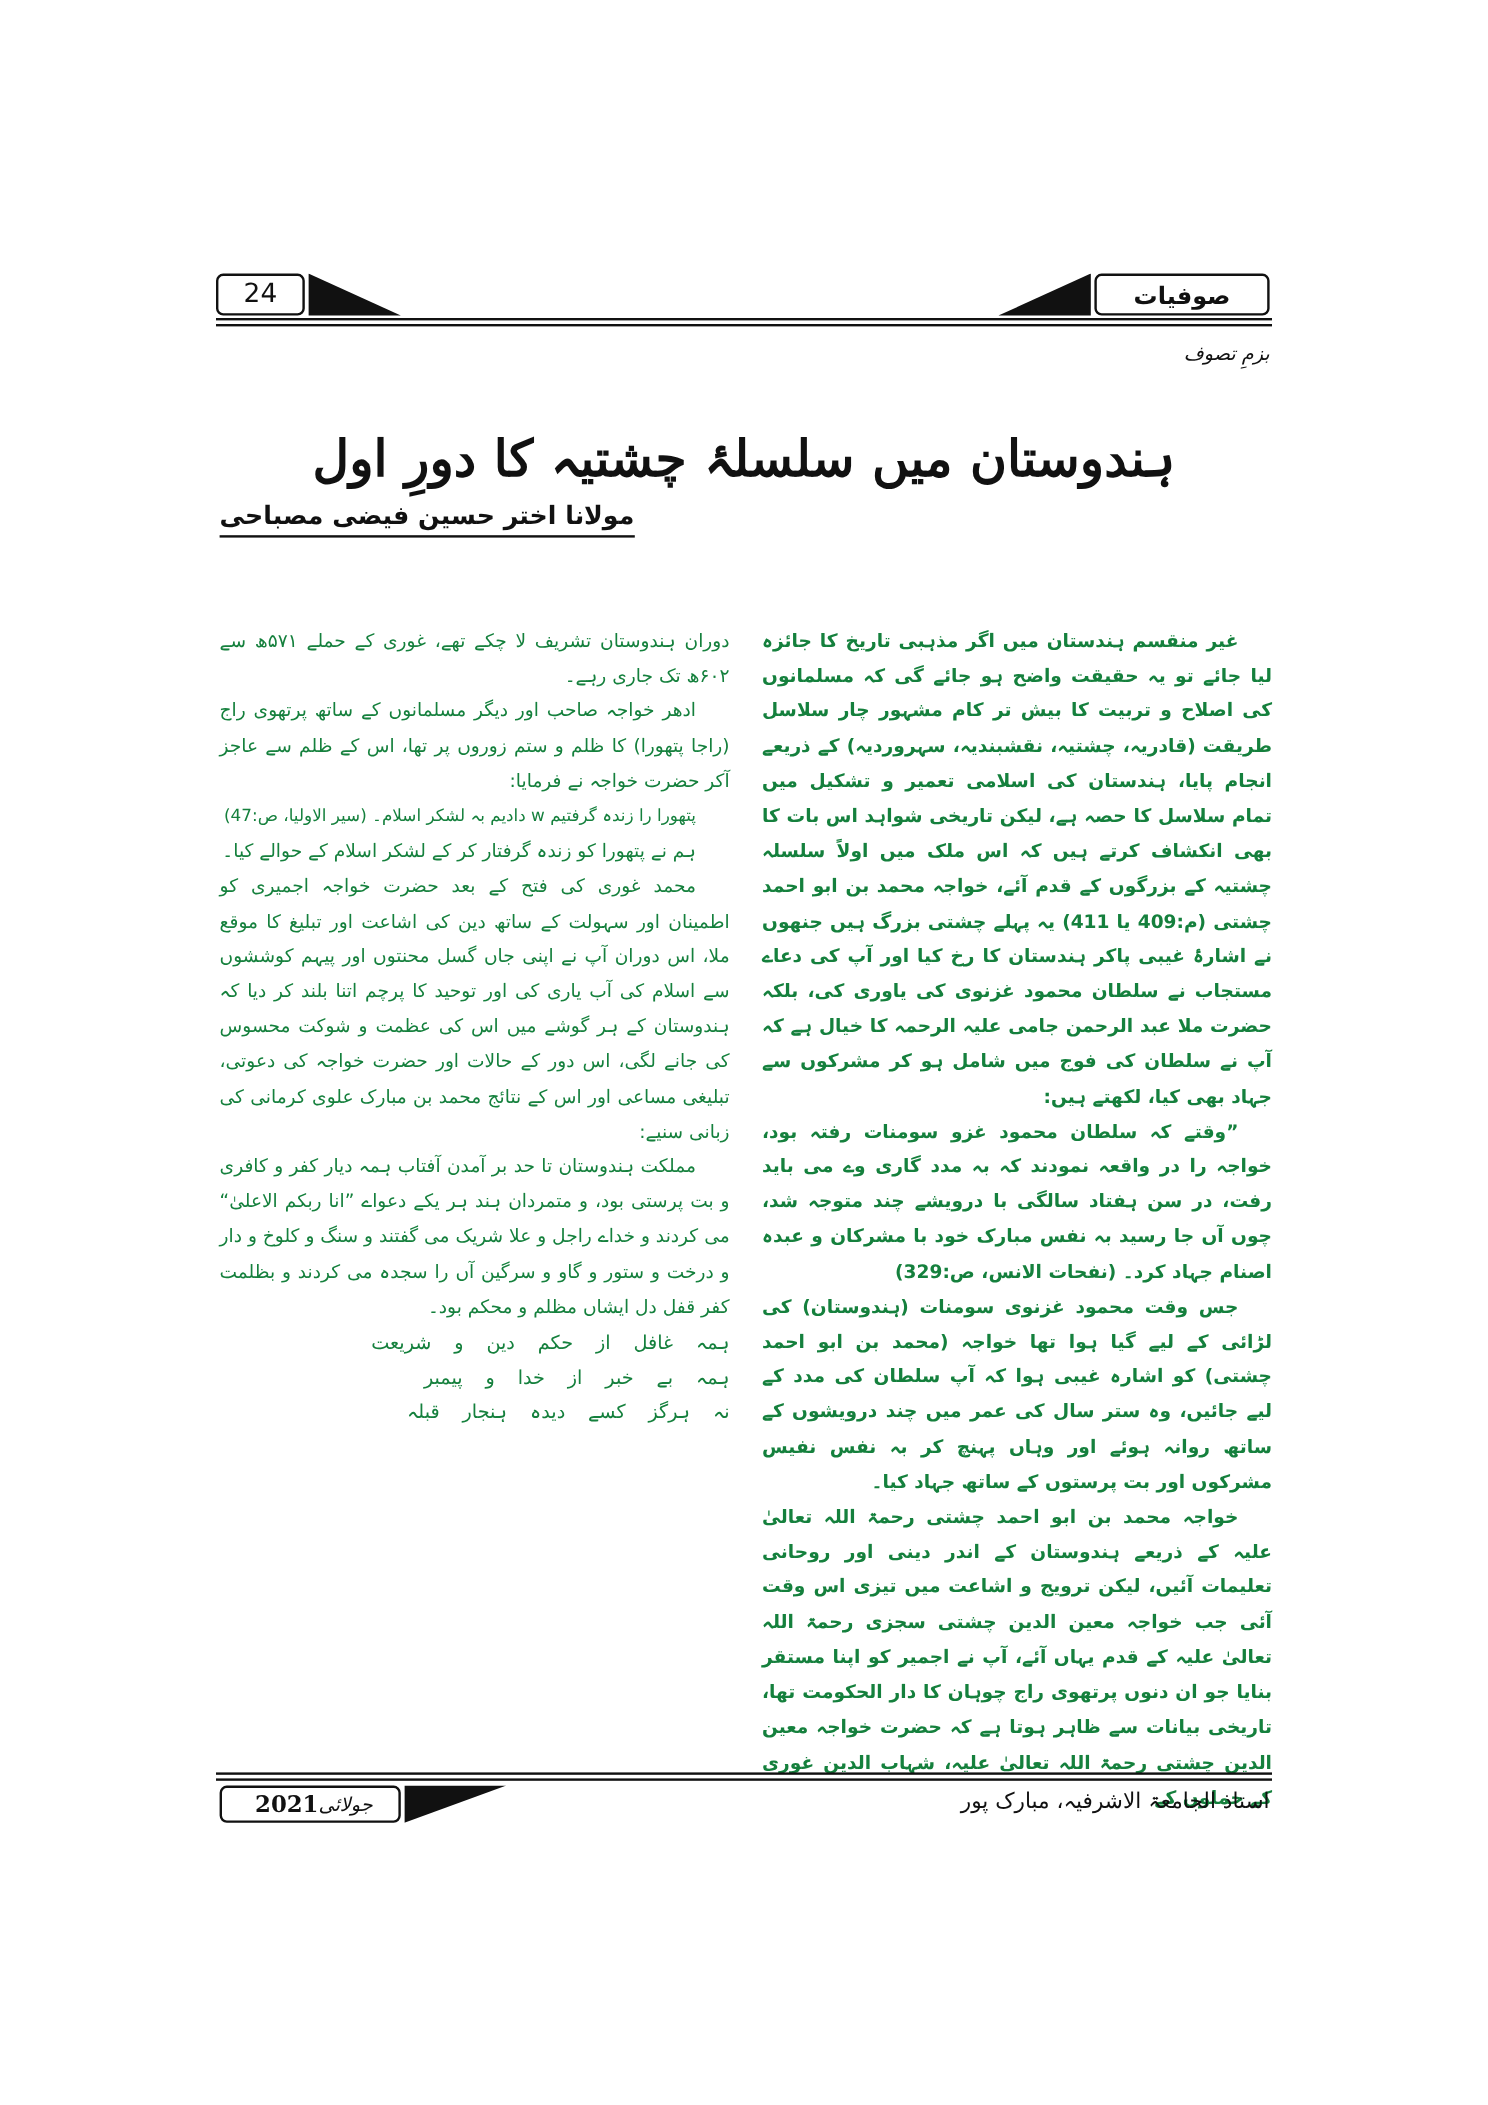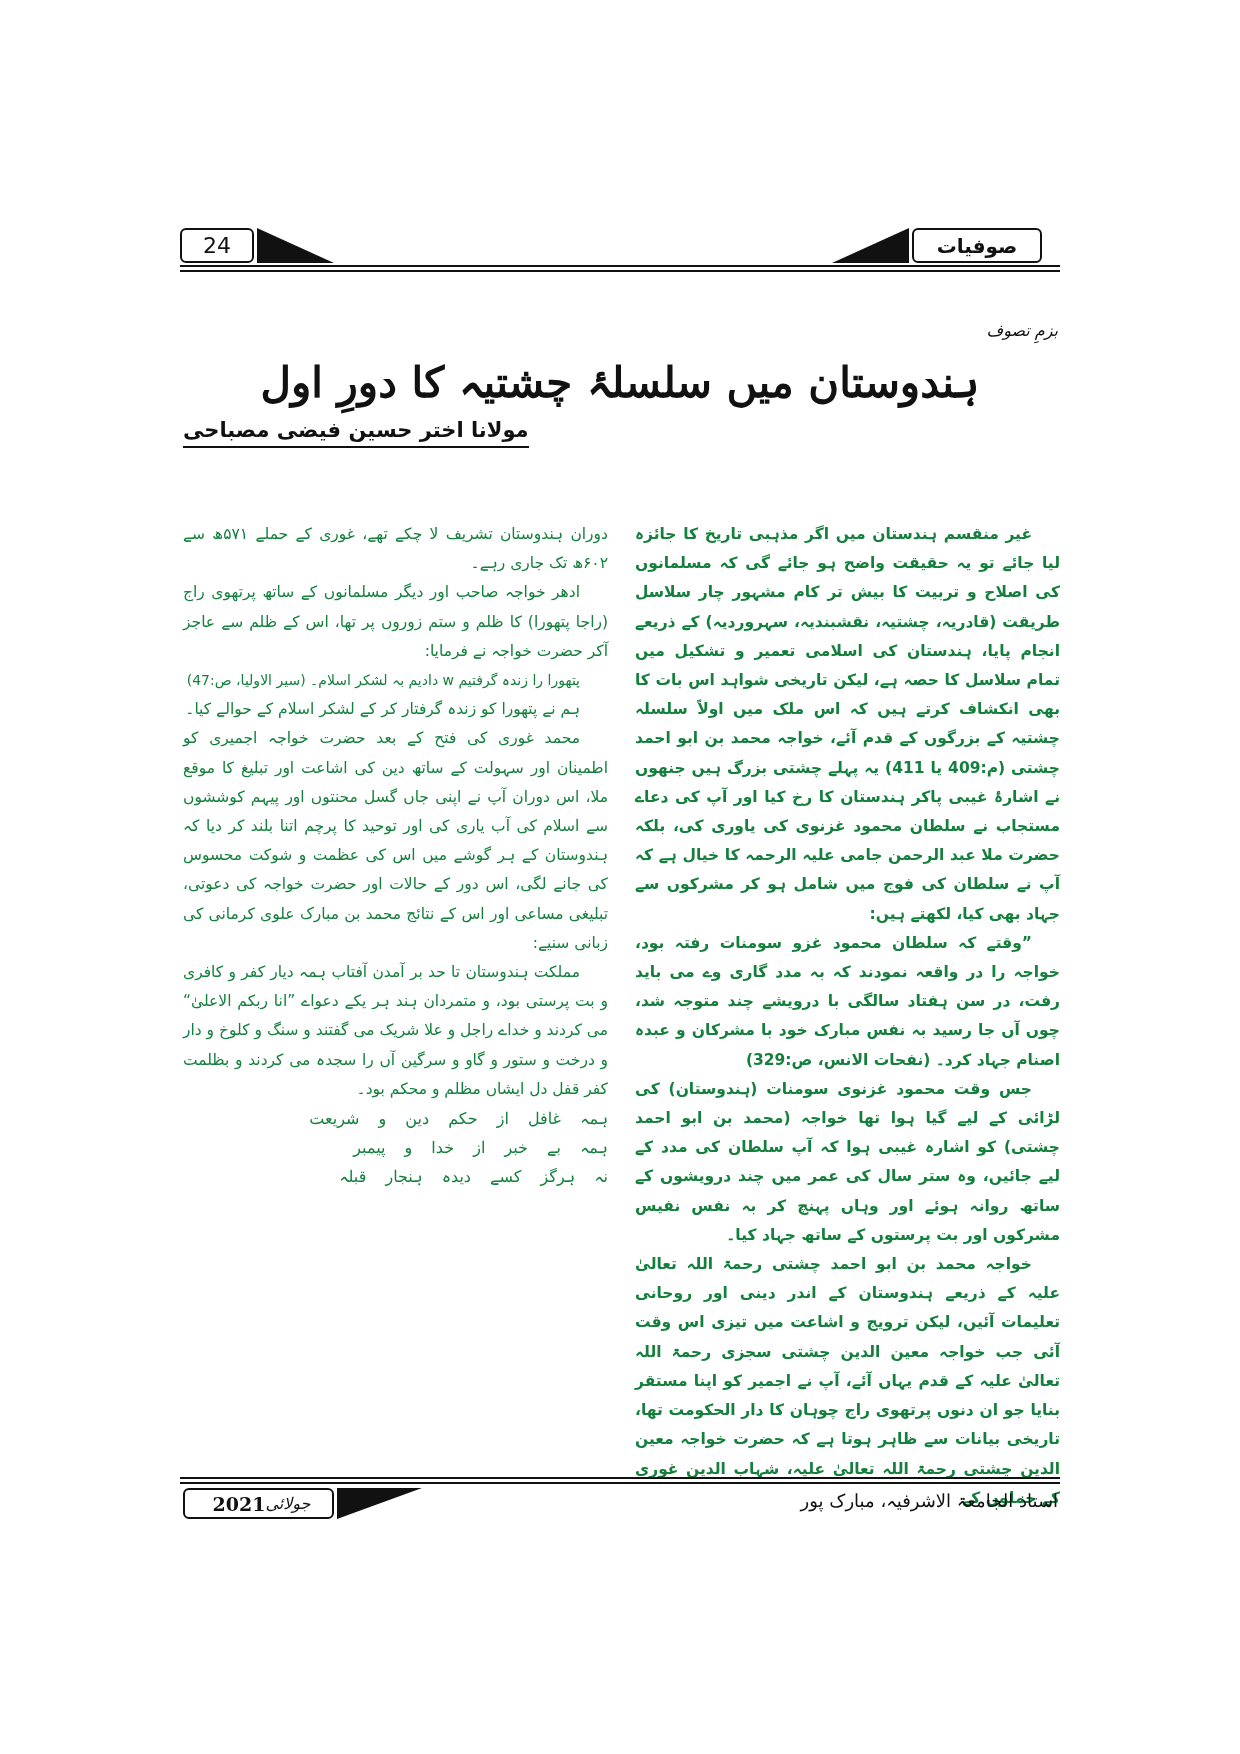--- a/index.html
+++ b/index.html
@@ -4,26 +4,26 @@
 <style>
   html, body { margin: 0; padding: 0; background: #ffffff; }
   body { width: 1240px; height: 1754px; position: relative; overflow: hidden;
          font-family: "DejaVu Sans", sans-serif; color: #111; }
 
   
   .hdr-box { position: absolute; border: 2px solid #111; border-radius: 6px; background: #fff;
              display: flex; align-items: center; justify-content: center; box-sizing: border-box; }
   .page-num { left: 180px; top: 228px; width: 74px; height: 35px;
               font-family: "DejaVu Sans", sans-serif; font-size: 22px; color: #111; }
-  .section-name { left: 912px; top: 228px; width: 130px; height: 35px;
+  .section-name { left: 912px; top: 228px; width: 146px; height: 35px;
                   font-family: "DejaVu Sans", sans-serif; font-weight: bold; font-size: 20px; direction: rtl; }
   .hdr-rule { position: absolute; left: 180px; width: 880px; height: 0; border-top: 2px solid #111; }
 
   .kicker { position: absolute; right: 182px; top: 285px; direction: rtl;
-            font-family: "DejaVu Serif", serif; font-size: 16px; font-style: italic; margin-top: 36px; }
+            font-family: "DejaVu Serif", serif; font-size: 16px; font-style: italic; }
 
   .title { position: absolute; left: 180px; width: 880px; top: 330px; text-align: center;
            direction: rtl; font-family: "DejaVu Serif", serif; font-size: 42px; font-weight: bold; line-height: 1.2; }
 
   .author { position: absolute; left: 183px; top: 418px; direction: rtl;
             font-family: "DejaVu Sans", sans-serif; font-weight: bold; font-size: 21px;
             padding-bottom: 4px; border-bottom: 2px solid #111; }
 
   
   .col { position: absolute; top: 520px; width: 425px; direction: rtl; text-align: justify;

